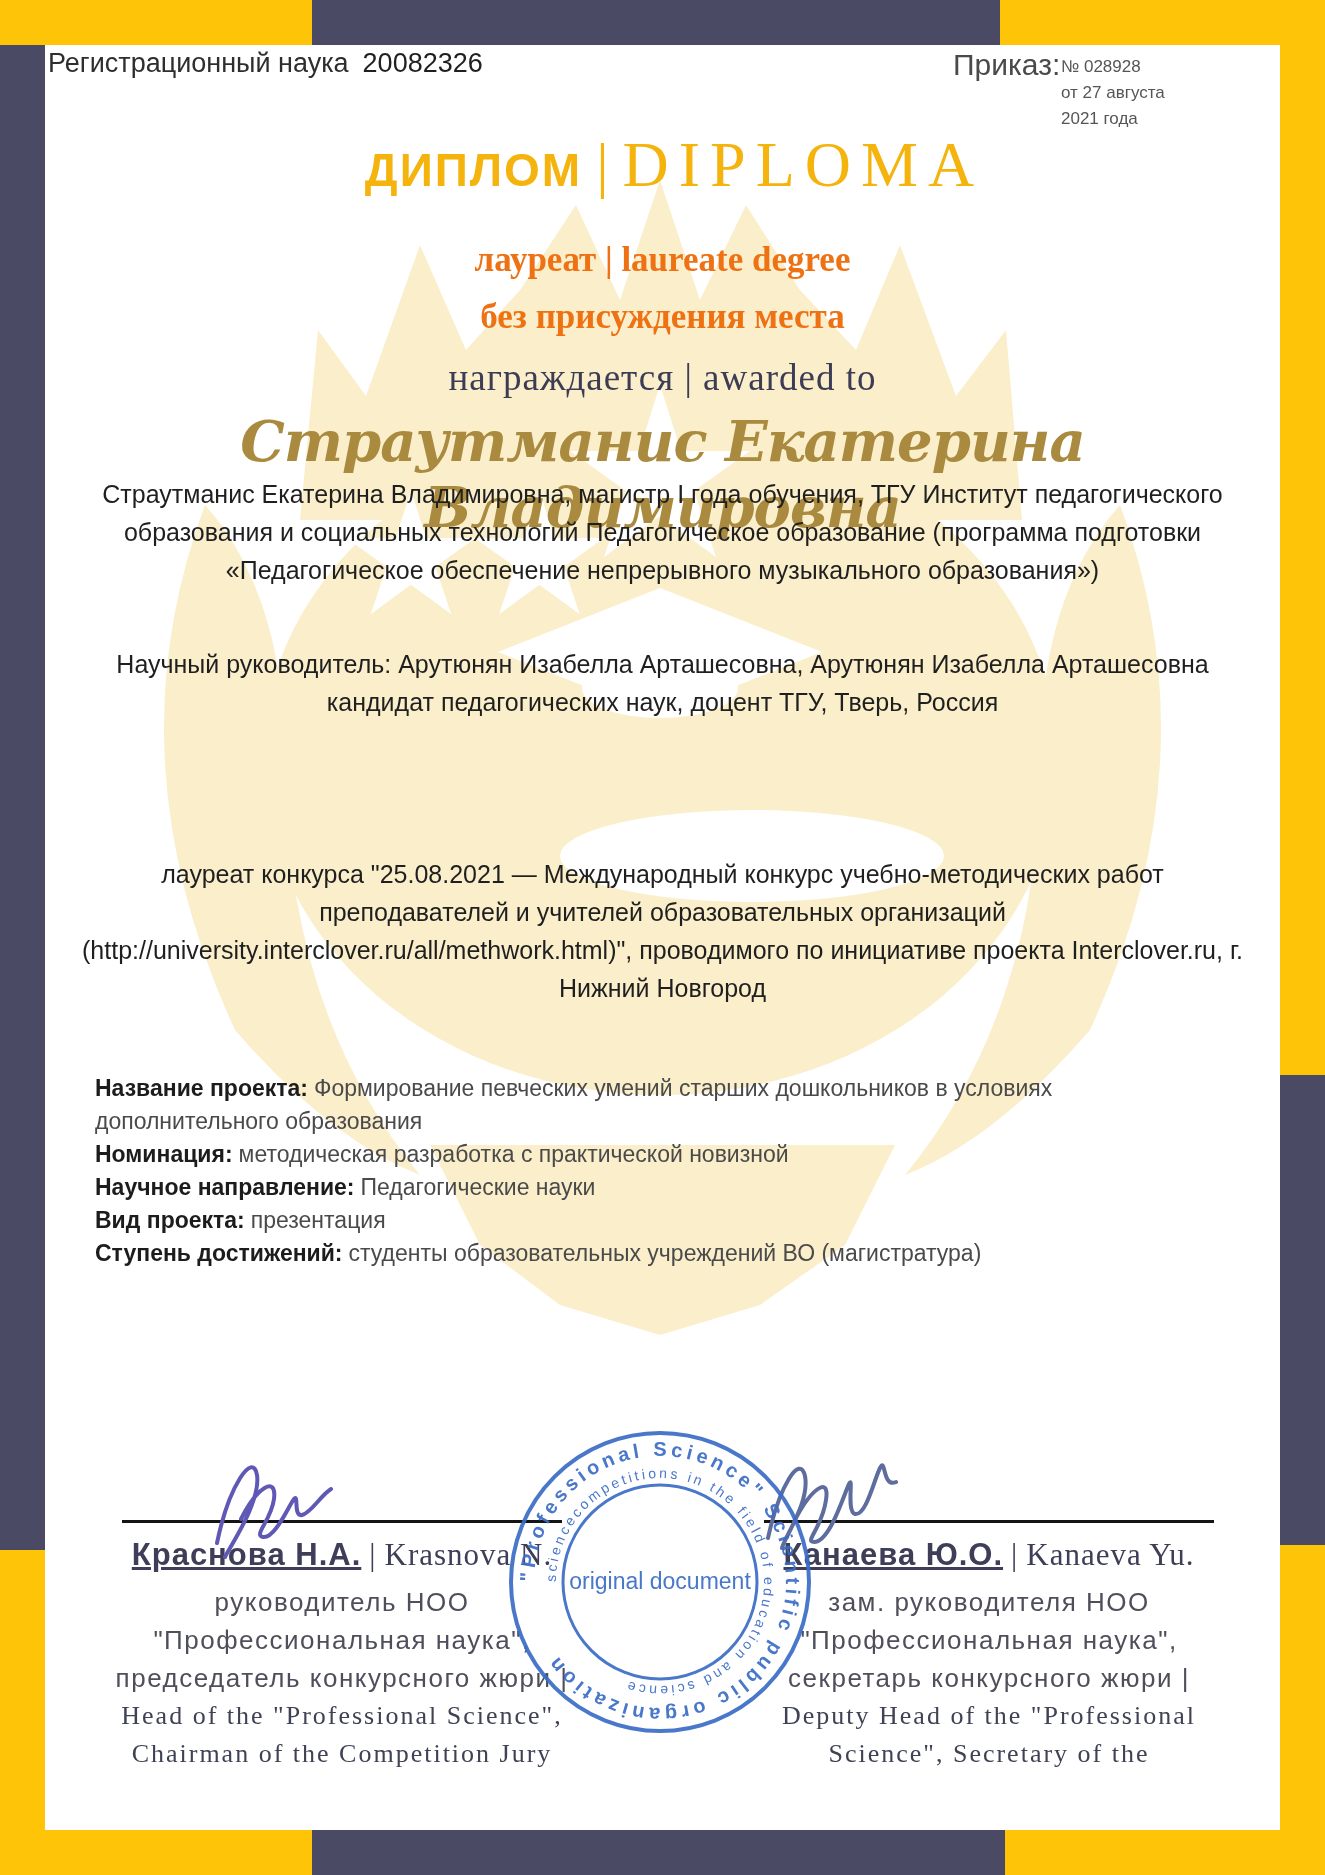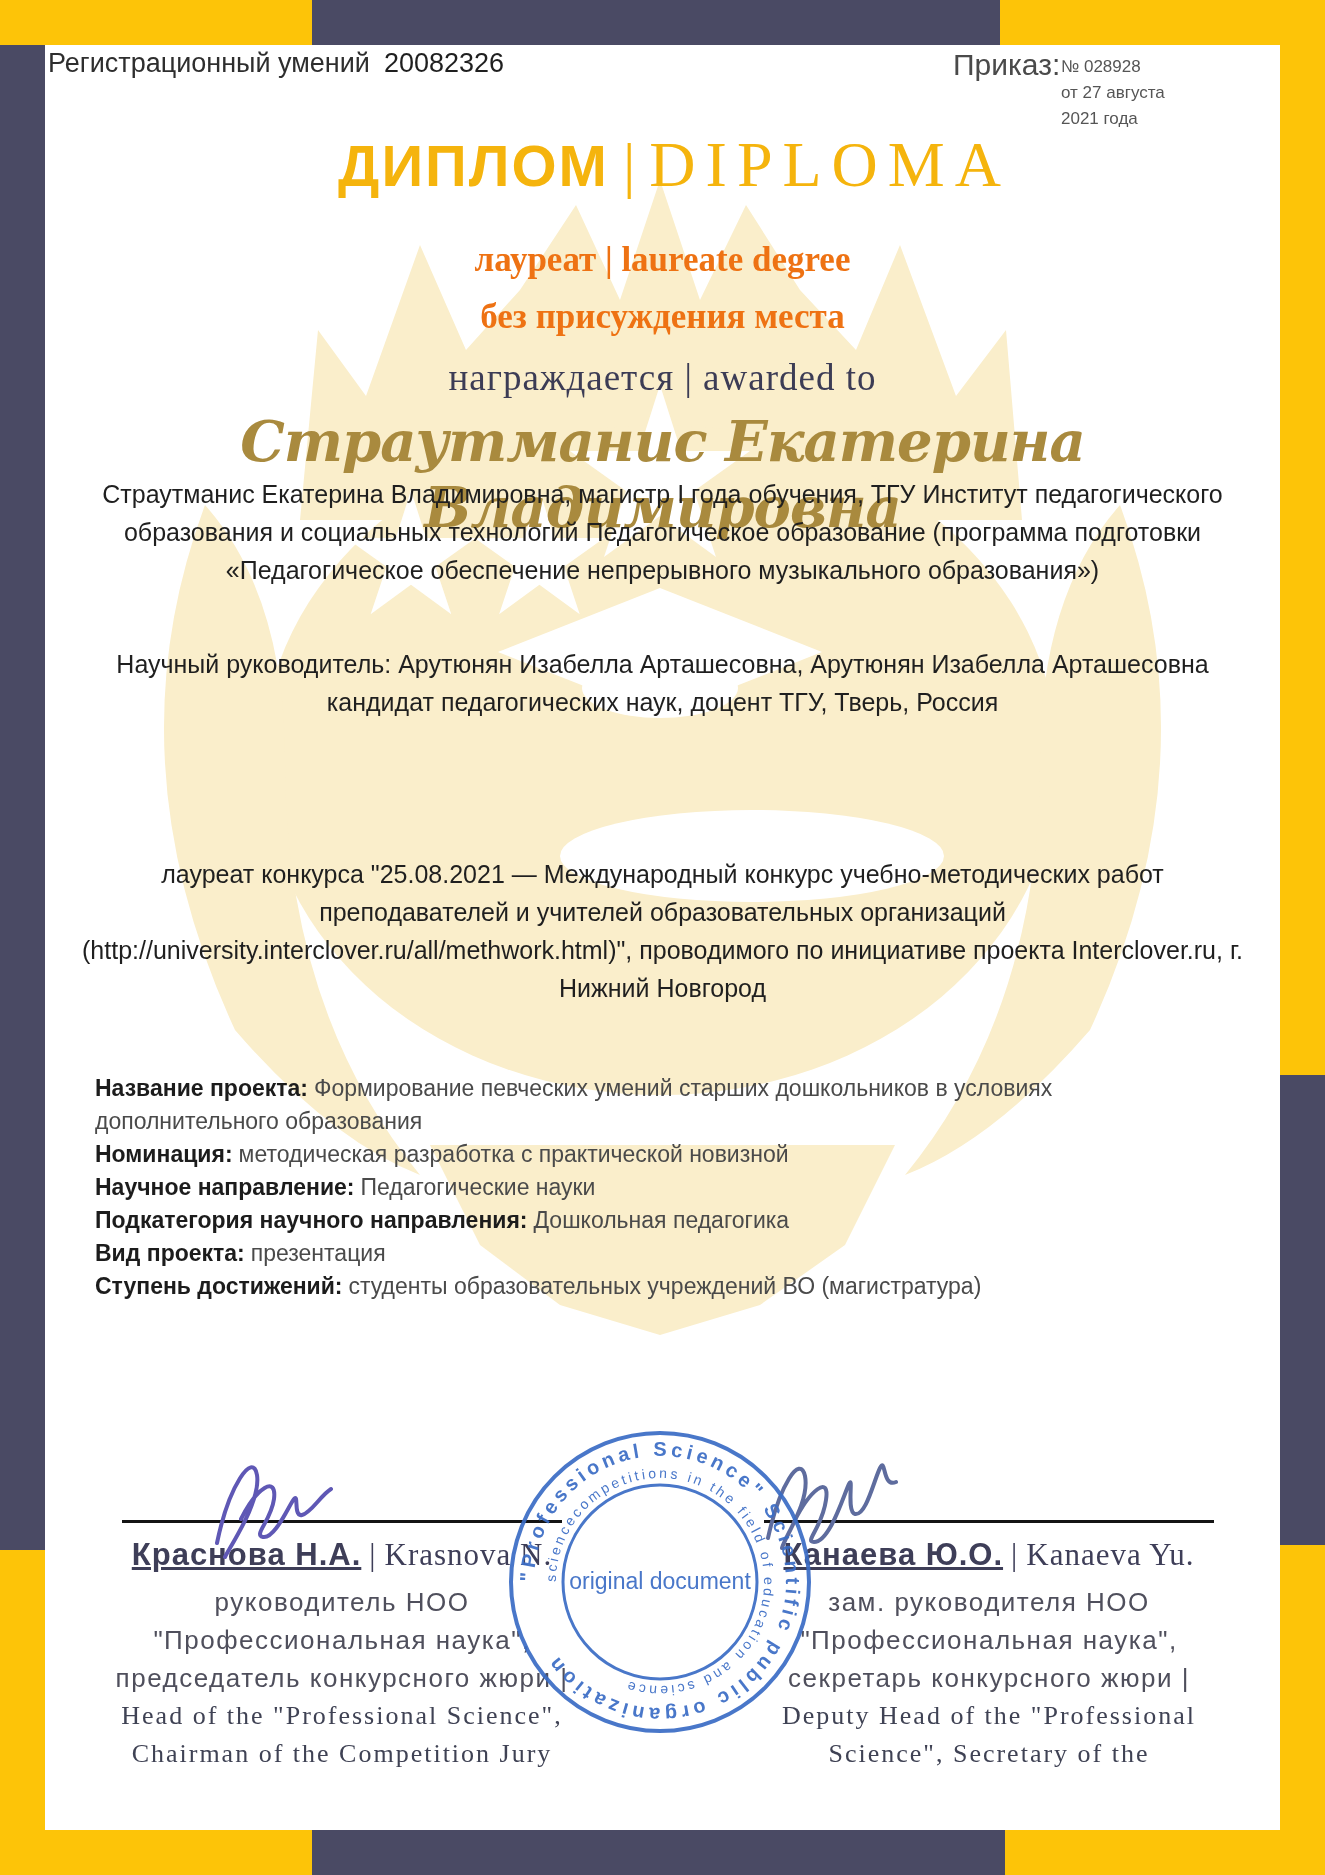--- a/index.html
+++ b/index.html
@@ -14,21 +14,21 @@
   #watermark{position:absolute;left:0;top:0;z-index:0;pointer-events:none;}
   
   .reg{left:48px;top:48px;font-size:27px;color:#2e2e2e;z-index:3;}
   .reg .num{margin-left:14px;font-weight:500;color:#1f1f1f;}
   .order{right:52px;top:48px;z-index:3;text-align:left;width:320px;}
   .order-label{position:absolute;left:0;top:0;font-size:30px;color:#4a4a4a;}
   .order-lines{position:absolute;left:108px;top:6px;font-size:17px;color:#555;line-height:26px;}
   
   .center-line{left:0;width:1325px;text-align:center;z-index:2;}
   .title{top:128px;color:#f5b40d;}
-  .title .ru{font-weight:700;font-size:58px;letter-spacing:2px;font-family:"Liberation Sans",sans-serif;margin-left:24px;}
+  .title .ru{font-weight:700;font-size:46px;letter-spacing:2px;font-family:"Liberation Sans",sans-serif;margin-left:24px;}
   .title .sep{font-size:62px;font-family:"Liberation Serif",serif;font-weight:400;padding:0 14px;}
   .title .en{font-size:64px;font-family:"Liberation Serif",serif;font-weight:400;letter-spacing:10px;}
   .sub-orange{font-family:"Liberation Serif",serif;font-weight:700;font-size:35px;color:#ee7213;}
   .sub1{top:240px;}
   .sub2{top:297px;}
   .awarded{top:356px;font-family:"Liberation Serif",serif;font-size:37px;color:#3c3c55;letter-spacing:1px;}
   .name{top:408px;font-family:"DejaVu Serif",serif;font-style:italic;font-weight:700;
         font-size:56px;color:#a98a3e;letter-spacing:-1px;}
   
   .para{left:82px;width:1161px;text-align:center;color:#1f1f1f;z-index:2;}
@@ -85,21 +85,21 @@
     <polygon id="star" points="660,385 681,451 750,451 694,491 716,557 660,516 604,557 626,491 570,451 639,451"></polygon>
     <use href="#star" transform="translate(-250,85) scale(0.72) translate(258,178)"></use>
     <use href="#star" transform="translate(250,85) scale(0.72) translate(-258,178)"></use>
     <polygon points="660,588 822,652 660,716 498,652"></polygon>
     <ellipse cx="660" cy="688" rx="78" ry="30"></ellipse>
     <ellipse cx="752" cy="856" rx="192" ry="46"></ellipse>
   </g>
 </svg>
 
 <div class="abs reg">
-  <span>Регистрационный умений</span><span class="num">20082326</span>
+  <span>Регистрационный наука</span><span class="num">20082326</span>
 </div>
 <div class="abs order">
   <span class="order-label">Приказ:</span>
   <span class="order-lines">
     <span>№ 028928</span><br>
     <span>от 27 августа</span><br>
     <span>2021 года</span>
   </span>
 </div>
 
@@ -112,21 +112,20 @@
 <div class="abs center-line name">Страутманис Екатерина Владимировна</div>
 
 <div class="abs para p1">Страутманис Екатерина Владимировна, магистр I года обучения, ТГУ Институт педагогического образования и социальных технологий Педагогическое образование (программа подготовки «Педагогическое обеспечение непрерывного музыкального образования»)</div>
 <div class="abs para p2">Научный руководитель: Арутюнян Изабелла Арташесовна, Арутюнян Изабелла Арташесовна кандидат педагогических наук, доцент ТГУ, Тверь, Россия</div>
 <div class="abs para p3">лауреат конкурса "25.08.2021 — Международный конкурс учебно-методических работ преподавателей и учителей образовательных организаций (http://university.interclover.ru/all/methwork.html)", проводимого по инициативе проекта Interclover.ru, г. Нижний Новгород</div>
 
 <div class="abs details">
   <div class="detail-row"><span class="dl">Название проекта:</span><span class="dv">Формирование певческих умений старших дошкольников в условиях дополнительного образования</span></div>
   <div class="detail-row"><span class="dl">Номинация:</span><span class="dv">методическая разработка с практической новизной</span></div>
   <div class="detail-row"><span class="dl">Научное направление:</span><span class="dv">Педагогические науки</span></div>
-  <div class="detail-row"><span class="dl">Подкатегория научного направления:</span><span class="dv">Дошкольная педагогика</span></div>
   <div class="detail-row"><span class="dl">Вид проекта:</span><span class="dv">презентация</span></div>
   <div class="detail-row"><span class="dl">Ступень достижений:</span><span class="dv">студенты образовательных учреждений ВО (магистратура)</span></div>
 </div>
 
 <svg class="abs sig-ink ink-left" width="155" height="115" viewBox="0 0 155 115">
   <path d="M22,96 C34,38 58,4 62,28 C66,54 36,98 30,110 M46,72 C62,40 82,28 79,52 C76,74 58,88 68,90 C80,92 94,58 99,52 C104,46 98,70 107,68 C116,66 126,48 136,42" fill="none" stroke="#5f58b5" stroke-width="4" stroke-linecap="round"></path>
 </svg>
 <svg class="abs sig-ink ink-right" width="165" height="120" viewBox="0 0 165 120">
   <path d="M16,98 C28,44 48,14 53,36 C58,62 32,98 30,108 M42,82 C58,50 78,34 74,60 C70,88 52,102 62,102 C78,102 92,54 97,44 C102,34 94,72 103,74 C114,76 122,40 128,28 C134,16 130,48 144,42" fill="none" stroke="#5e6c9e" stroke-width="4" stroke-linecap="round"></path>
 </svg>

